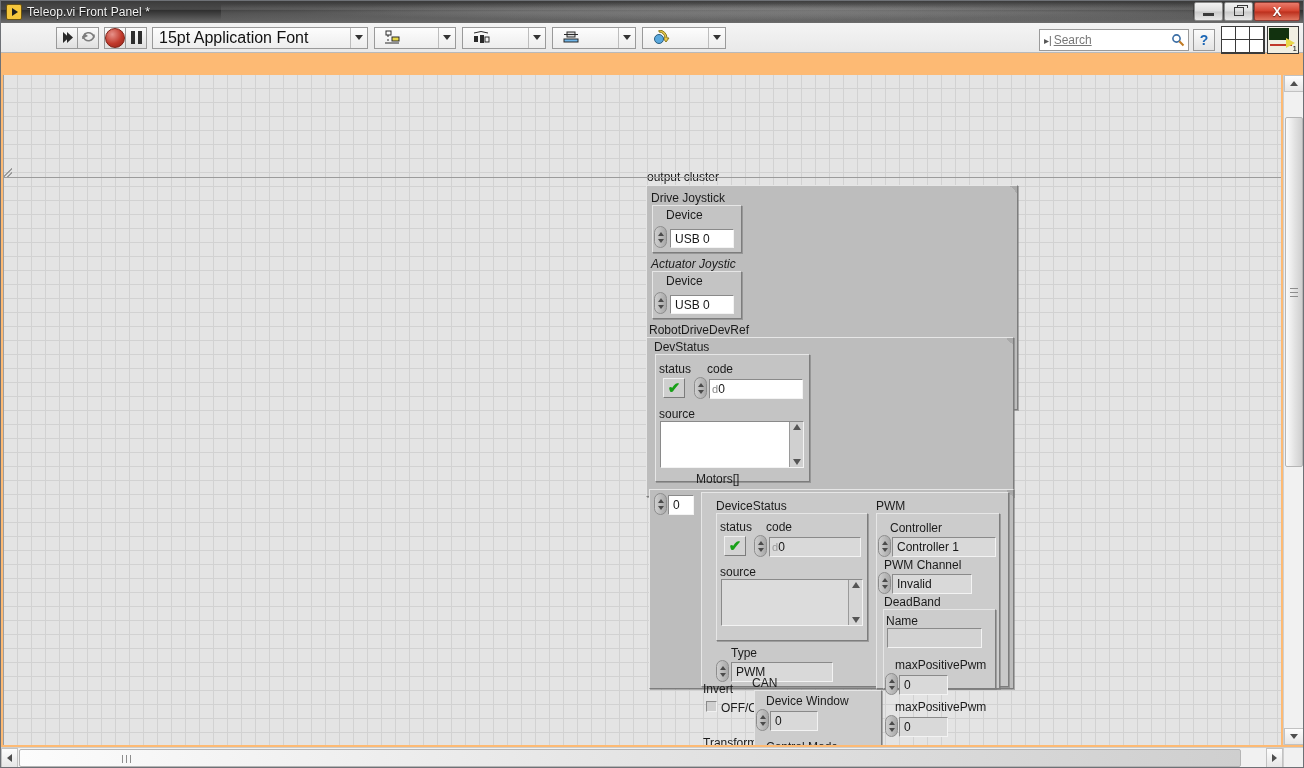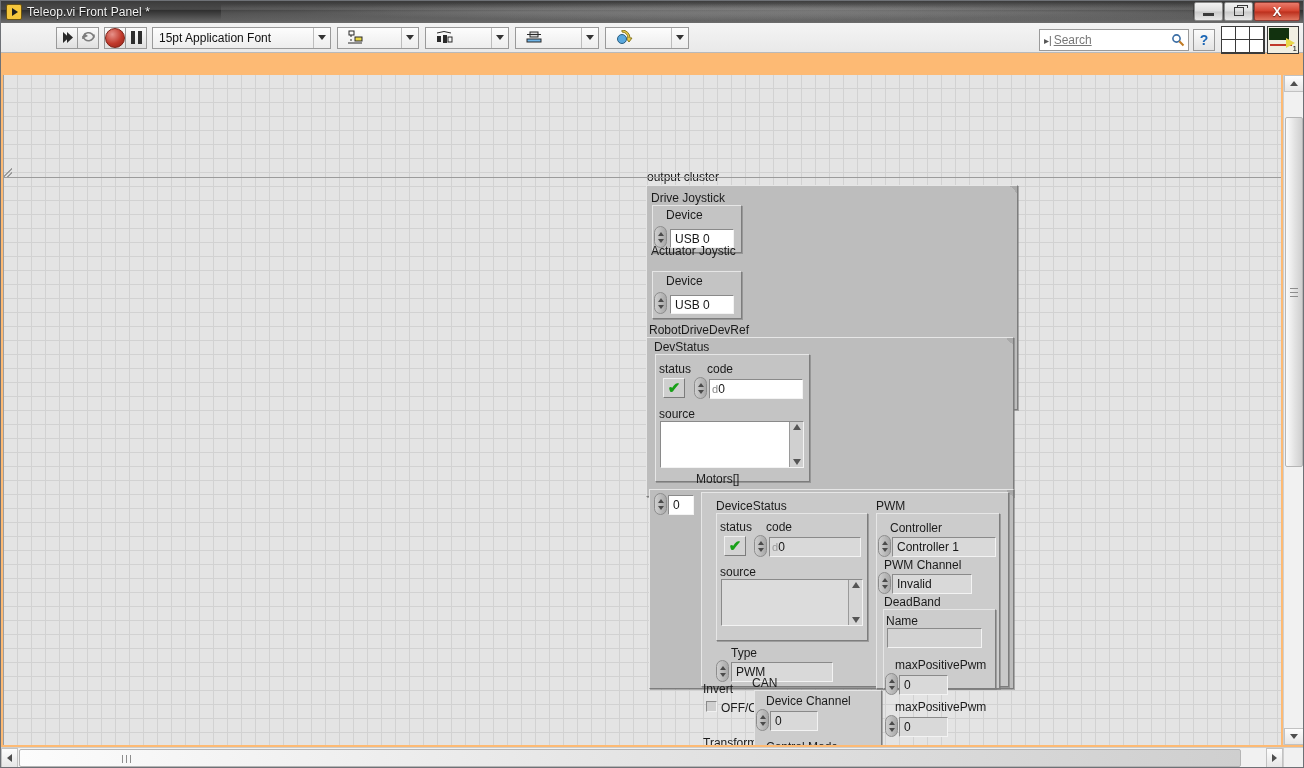--- a/index.html
+++ b/index.html
@@ -108,21 +108,21 @@
     display:flex; align-items:center; justify-content:center;
     margin-right: -1px;
     position:relative;
   }
   .tb-sep { width: 6px; }
   .tb-combo {
     height: 22px;
     border: 1px solid #9a9a9a;
     background: linear-gradient(to bottom,#fdfdfd,#ededed);
     display:flex; align-items:center;
-    font-size: 12px; color:#111;
+    font-size: 16px; color:#111;
     padding: 0 0 0 6px;
     margin-left: 6px;
     gap: 34px;
   }
   .tb-combo .lbl{ padding-right:8px; white-space:nowrap;}
   .tb-combo .arrowcell{
     width: 17px; height:20px; border-left:1px solid #bdbdbd;
     display:flex; align-items:center; justify-content:center;
   }
   .caret-down { width:0;height:0;border-left:4px solid transparent;border-right:4px solid transparent;border-top:5px solid #333;}
@@ -475,21 +475,21 @@
 
       <div class="lv-label" style="left:647px; top:117px;">Drive Joystick</div>
       <div class="lv-box inner" style="left:648px; top:130px; width:90px; height:48px;"></div>
       <div class="lv-label" style="left:662px; top:134px; font-size:12px;">Device</div>
       <div class="spin" style="left:650px; top:151px;">
         <span class="up"></span>
           <span class="dn"></span>
       </div>
       <div class="lv-field" style="left:666px; top:154px; width:64px; height:19px;">USB 0</div>
 
-      <div class="lv-label" style="left:647px; top:170px;">Actuator Joystic</div>
+      <div class="lv-label" style="left:647px; top:183px;font-style:italic;">Actuator Joystic</div>
       <div class="lv-box inner" style="left:648px; top:196px; width:90px; height:48px;"></div>
       <div class="lv-label" style="left:662px; top:200px;">Device</div>
       <div class="spin" style="left:650px; top:217px;">
         <span class="up"></span>
           <span class="dn"></span>
       </div>
       <div class="lv-field" style="left:666px; top:220px; width:64px; height:19px;">USB 0</div>
 
       <div class="lv-label" style="left:645px; top:249px;">RobotDriveDevRef</div>
 
@@ -571,21 +571,21 @@
       <div class="lv-field grey" style="left:727px; top:587px; width:102px; height:20px;">PWM</div>
 
       <div class="lv-label" style="left:699px; top:608px;">Invert</div>
       <div class="lv-chk" style="left:702px; top:626px;"></div>
       <div class="lv-label" style="left:717px; top:627px;">OFF/O</div>
 
       <div class="lv-label" style="left:699px; top:662px;">Transform</div>
 
       <div class="lv-label" style="left:748px; top:602px;">CAN</div>
       <div class="lv-box light" style="left:750px; top:615px; width:128px; height:79px;"></div>
-      <div class="lv-label" style="left:762px; top:620px;">Device Channel</div>
+      <div class="lv-label" style="left:762px; top:620px;">Device Window</div>
       <div class="spin" style="left:752px; top:634px;">
         <span class="up"></span>
           <span class="dn"></span>
       </div>
       <div class="lv-field grey" style="left:766px; top:636px; width:48px; height:20px;">0</div>
       <div class="lv-label" style="left:762px; top:666px;">Control Mode</div>
 
       <div class="lv-label" style="left:872px; top:425px;">PWM</div>
       <div class="lv-box light" style="left:872px; top:438px; width:124px; height:176px;"></div>
 

